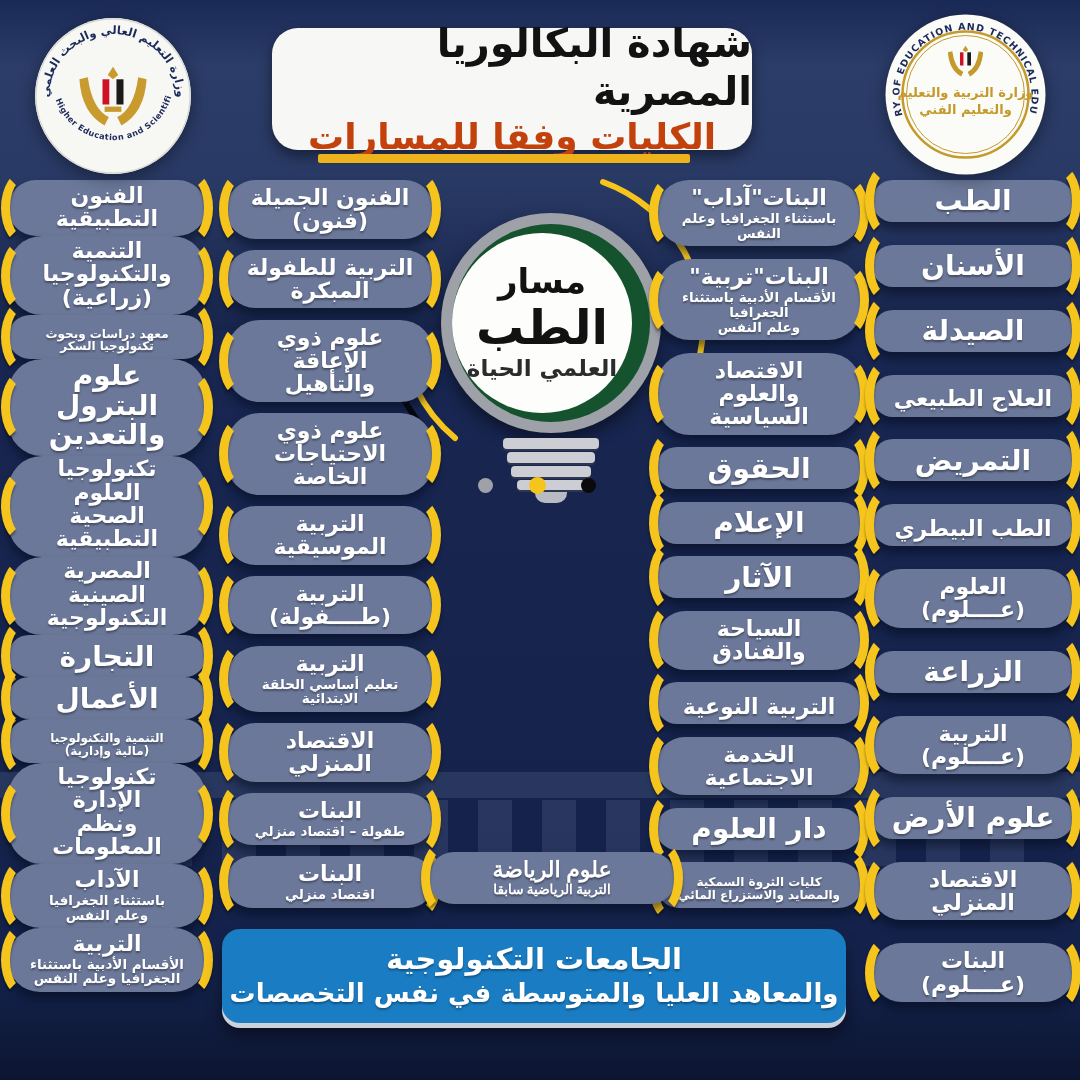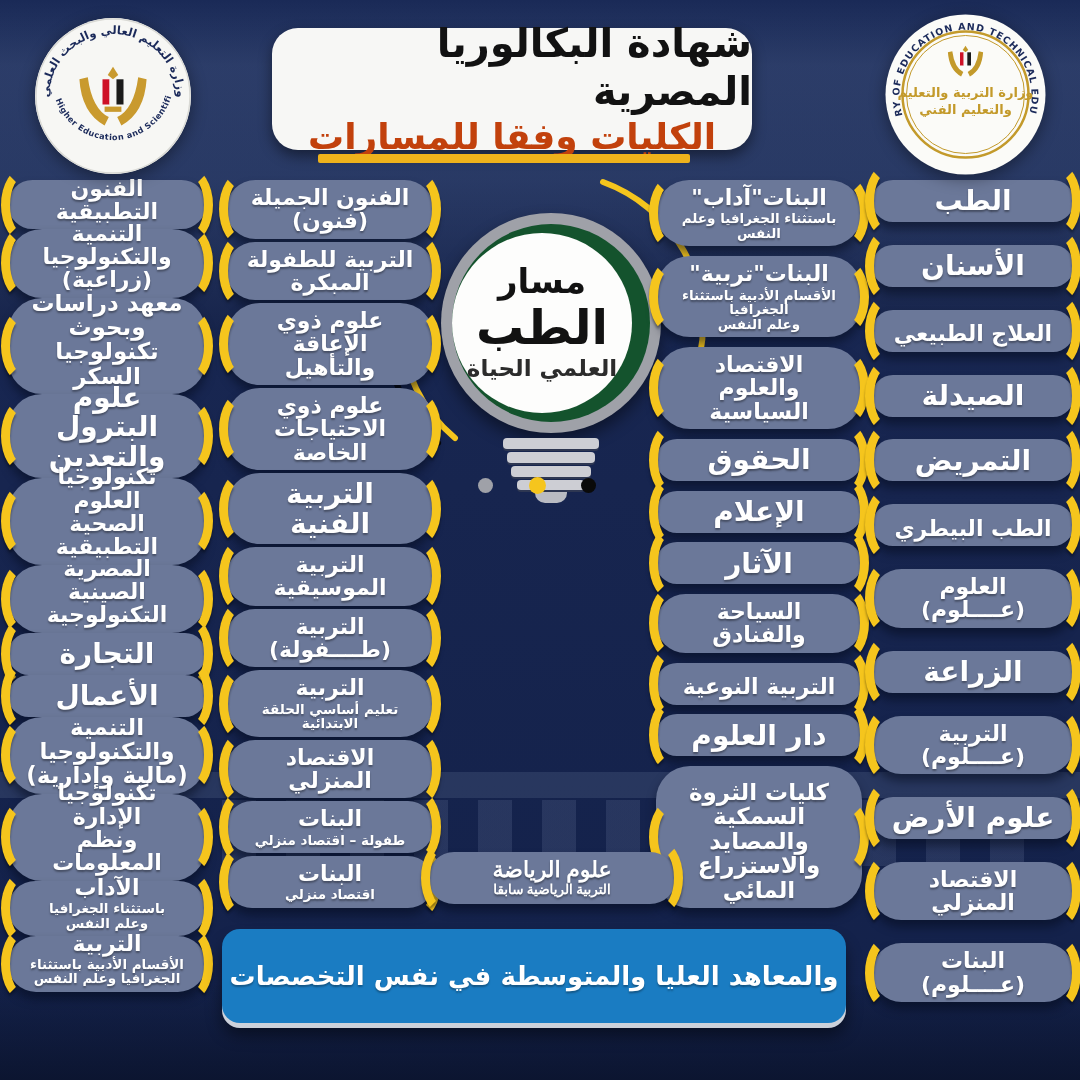--- a/index.html
+++ b/index.html
@@ -35,21 +35,21 @@
   #col1{left:8px;top:180px;width:198px;height:812px;}
   #col2{left:226px;top:180px;width:208px;height:728px;}
   #col3{left:656px;top:180px;width:206px;height:728px;}
   #col4{left:872px;top:180px;width:202px;height:822px;}
   .pill{position:relative;background:#6b7899;border-radius:34px;color:#fff;text-align:center;
     padding:6px 18px;min-height:30px;display:flex;flex-direction:column;justify-content:flex-end;
     box-shadow:0 7px 10px rgba(4,10,26,.5);direction:rtl;}
   .pill .t{font-weight:bold;white-space:pre-line;line-height:1.06;text-shadow:0 2px 2px rgba(0,0,0,.35);}
   .pill .t.lg{font-size:28px;}
   .pill .t.md{font-size:22px;}
-  .pill .t.sm{font-size:23px;margin-top:8px;}
+  .pill .t.sm{font-size:12px;margin-top:8px;}
   .pill .s{font-weight:bold;font-size:13.5px;line-height:1.08;white-space:pre-line;margin-top:2px;
     text-shadow:0 2px 2px rgba(0,0,0,.35);}
   .cres{position:absolute;top:50%;transform:translateY(-50%);width:30px;height:58px;
     border:9px solid transparent;border-radius:50%;filter:drop-shadow(0 3px 1px rgba(0,0,0,.35));}
   .cres.l{left:-7px;border-left-color:#f5c51d;}
   .cres.r{right:-7px;border-right-color:#f5c51d;}
 
   
   .bulb{position:absolute;left:441px;top:213px;width:220px;z-index:2;display:flex;flex-direction:column;align-items:center;}
   .ring-outer{width:220px;height:220px;border-radius:50%;background:#9fa1a8;display:flex;align-items:center;justify-content:center;
@@ -280,26 +280,20 @@
   </div>
       <div class="pill">
     <span class="cres l"></span>
     <div class="t md">علوم ذوي
 الاحتياجات الخاصة</div>
 
     <span class="cres r"></span>
   </div>
       <div class="pill">
     <span class="cres l"></span>
-    <div class="t lg">التربية الفنية</div>
-
-    <span class="cres r"></span>
-  </div>
-      <div class="pill">
-    <span class="cres l"></span>
     <div class="t md">التربية
 الموسيقية</div>
 
     <span class="cres r"></span>
   </div>
       <div class="pill">
     <span class="cres l"></span>
     <div class="t md">التربية
 (طــــفولة)</div>
 
@@ -377,20 +371,26 @@
     <span class="cres r"></span>
   </div>
       <div class="pill">
     <span class="cres l"></span>
     <div class="t md">التربية النوعية</div>
 
     <span class="cres r"></span>
   </div>
       <div class="pill">
     <span class="cres l"></span>
+    <div class="t md">الخدمة الاجتماعية</div>
+
+    <span class="cres r"></span>
+  </div>
+      <div class="pill">
+    <span class="cres l"></span>
     <div class="t lg">دار العلوم</div>
 
     <span class="cres r"></span>
   </div>
       <div class="pill">
     <span class="cres l"></span>
     <div class="t sm">كليات الثروة السمكية
 والمصايد والاستزراع المائي</div>
 
     <span class="cres r"></span>
@@ -404,27 +404,27 @@
     <span class="cres r"></span>
   </div>
       <div class="pill">
     <span class="cres l"></span>
     <div class="t lg">الأسنان</div>
 
     <span class="cres r"></span>
   </div>
       <div class="pill">
     <span class="cres l"></span>
+    <div class="t lg">الصيدلة</div>
+
+    <span class="cres r"></span>
+  </div>
+      <div class="pill">
+    <span class="cres l"></span>
     <div class="t md">العلاج الطبيعي</div>
-
-    <span class="cres r"></span>
-  </div>
-      <div class="pill">
-    <span class="cres l"></span>
-    <div class="t lg">الصيدلة</div>
 
     <span class="cres r"></span>
   </div>
       <div class="pill">
     <span class="cres l"></span>
     <div class="t lg">التمريض</div>
 
     <span class="cres r"></span>
   </div>
       <div class="pill">
@@ -475,16 +475,17 @@
     </div>
 
   <div class="pill center-pill">
     <span class="cres l"></span>
     <div class="t md">علوم الرياضة</div>
     <div class="s">التربية الرياضية سابقا</div>
     <span class="cres r"></span>
   </div>
 
   <div class="footer-box">
+    <div class="f1">الجامعات التكنولوجية</div>
     <div class="f2">والمعاهد العليا والمتوسطة في نفس التخصصات</div>
   </div>
 
 </div>
 
 </body></html>

